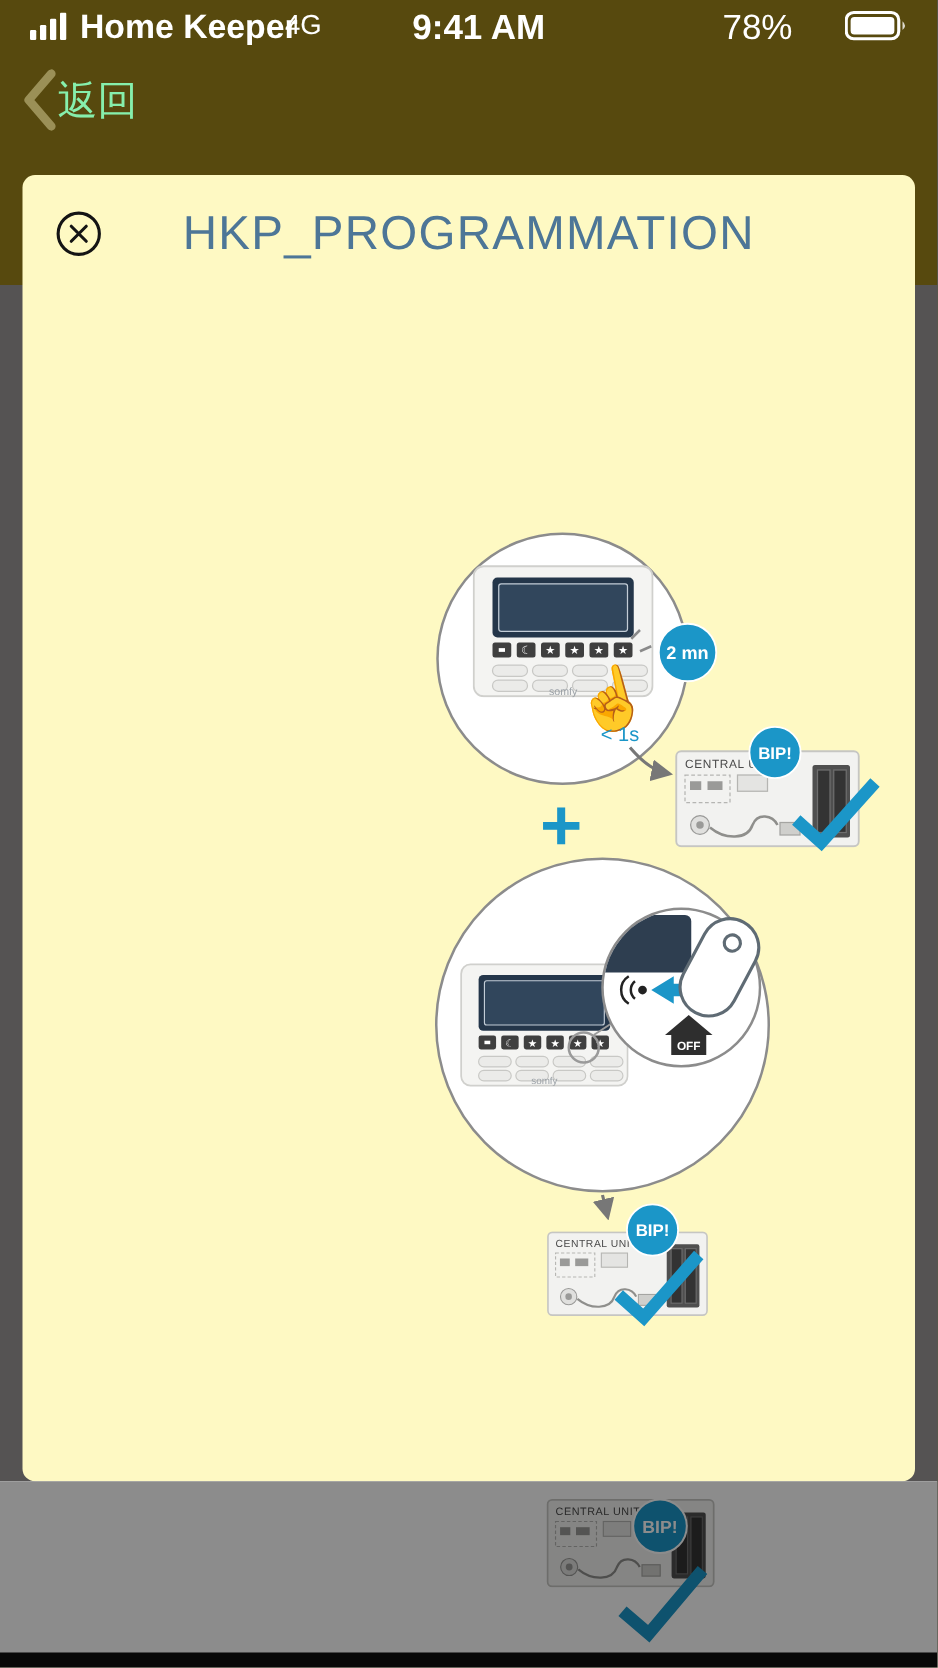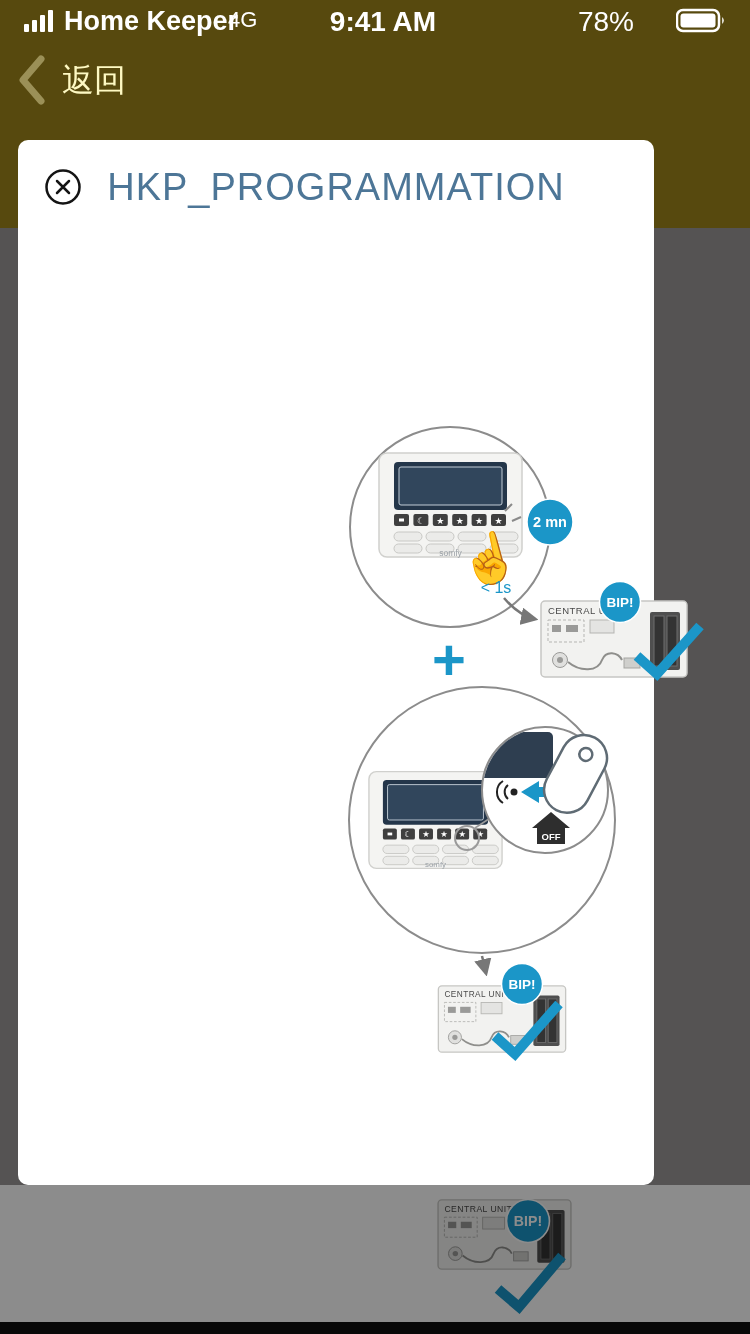--- a/index.html
+++ b/index.html
@@ -10,24 +10,24 @@
   .header-underlay{position:absolute;top:0;left:0;width:750px;height:228px;background:#57490e;}
   
   .statusbar{position:absolute;top:0;left:0;width:750px;height:40px;color:#ffffff;}
   .sb-signal{position:absolute;left:24px;top:10px;}
   .sb-carrier{position:absolute;left:64px;top:6px;font-size:27px;font-weight:600;}
   .sb-network{position:absolute;left:228px;top:7px;font-size:22px;font-weight:400;}
   .sb-time{position:absolute;left:0;right:0;top:6px;text-align:center;font-size:28px;font-weight:600;padding-left:16px;}
   .sb-batt-pct{position:absolute;right:116px;top:6px;font-size:28px;font-weight:400;}
   .sb-batt{position:absolute;right:22px;top:8px;}
   
-  .back-button{position:absolute;left:16px;top:54px;display:flex;align-items:center;gap:16px;color:#fef9c3;cursor:pointer;}
+  .back-button{position:absolute;left:16px;top:54px;display:flex;align-items:center;gap:0;color:#86efac;cursor:pointer;}
   .back-label{font-size:32px;line-height:52px;}
   
-  .modal{position:absolute;left:18px;top:140px;width:636px;height:1045px;background:#ffffff;border-radius:10px;}
+  .modal{position:absolute;left:18px;top:140px;width:714px;height:1045px;background:#fef9c3;border-radius:10px;}
   .close-btn{position:absolute;left:26px;top:28px;width:38px;height:38px;cursor:pointer;}
   .modal-title{position:absolute;top:26px;left:70px;right:70px;text-align:center;font-size:38px;font-weight:400;
                color:#4d7697;letter-spacing:1px;white-space:nowrap;overflow:hidden;}
   .diagram-svg{position:absolute;left:0;top:0;}
   
   .bottom-sheet{position:absolute;top:1185px;left:0;width:750px;height:149px;background:#ffffff;overflow:hidden;}
   .bottom-sheet svg{position:absolute;top:0;left:0;}
   .dim-overlay{position:absolute;top:0;left:0;width:750px;height:149px;background:rgba(0,0,0,0.45);}
 </style>
 </head>

